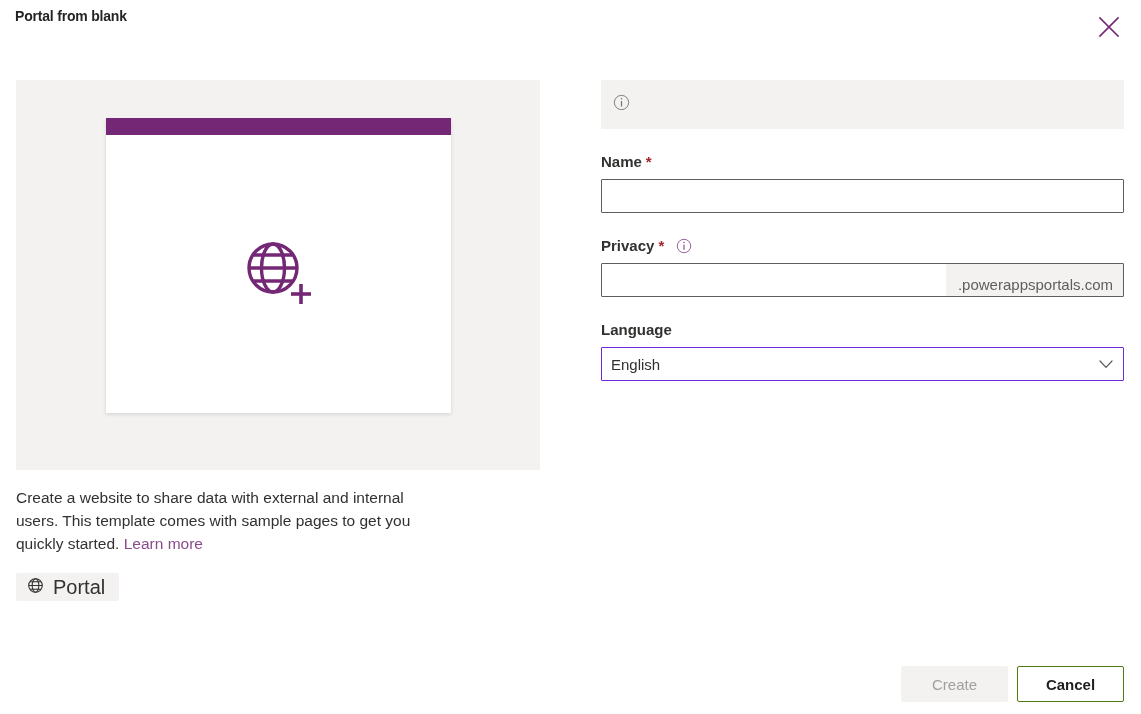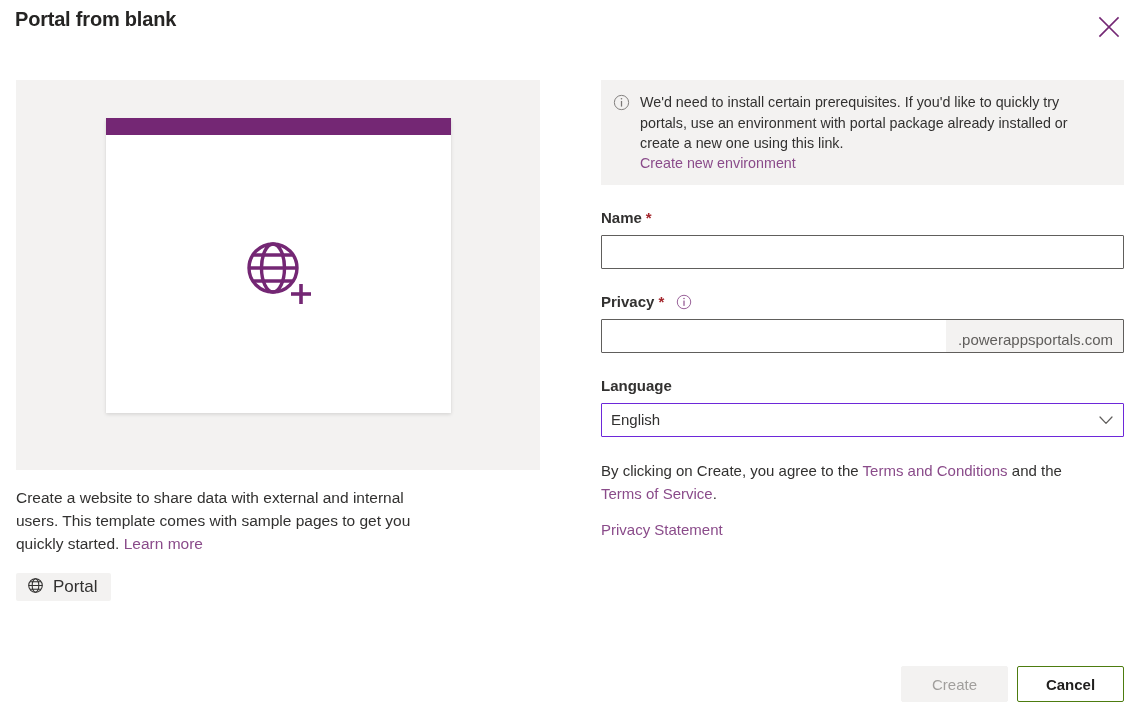--- a/index.html
+++ b/index.html
@@ -16,21 +16,21 @@
     font-family: "Liberation Sans", sans-serif;
     color: #323130;
     overflow: hidden;
   }
 
   
   #dialog-title {
     position: absolute;
     left: 15px;
     top: 8px;
-    font-size: 20px;
+    font-size: 14px;
     font-weight: bold;
     letter-spacing: -0.2px;
     color: #252423;
   }
   #close-button {
     position: absolute;
     right: 12px;
     top: 8px;
     width: 40px;
     height: 38px;
@@ -98,21 +98,21 @@
     display: inline-flex;
     align-items: center;
     gap: 9px;
     background: #f3f2f1;
     padding: 6px 14px 6px 11px;
     height: 28px;
     border-radius: 2px;
     cursor: default;
   }
   #portal-tag .tag-label {
-    font-size: 17px;
+    font-size: 20px;
     color: #323130;
   }
 
   
   #right-panel {
     position: absolute;
     left: 601px;
     top: 80px;
     width: 523px;
   }
@@ -336,24 +336,20 @@
 <div id="right-panel">
 
   <div id="info-banner">
     <span style="flex:0 0 auto;margin-top:2px;">
       <svg width="17" height="17" viewBox="0 0 20 20" aria-hidden="true">
         <circle cx="10" cy="10" r="8.4" stroke="#797775" stroke-width="1.1" fill="none"></circle>
         <circle cx="10" cy="5.6" r="0.95" fill="#797775"></circle>
         <rect x="9.28" y="8.2" width="1.45" height="6.6" fill="#797775"></rect>
       </svg>
     </span>
-    <div style="flex:1 1 auto;">
-      <span class="banner-text">We'd need to install certain prerequisites. If you'd like to quickly try portals, use an environment with portal package already installed or create a new one using this link.</span>
-      <a id="create-environment-link">Create new environment</a>
-    </div>
   </div>
 
   <div class="field-block">
     <div class="field-label">
       <span>Name</span>
       <span class="required-star">*</span>
     </div>
     <input class="text-input" type="text" id="name-input" value="" placeholder="" style="">
   </div>
 
@@ -384,24 +380,19 @@
         <option>English</option>
       </select>
       <span id="language-chevron-icon">
         <svg width="14" height="9" viewBox="0 0 14 9" aria-hidden="true">
           <path d="M1 1 L7 7.4 L13 1" stroke="#605e5c" stroke-width="1.25" fill="none" stroke-linecap="round" stroke-linejoin="round"></path>
         </svg>
       </span>
     </div>
   </div>
 
-  <div id="legal-text">
-    <span>By clicking on Create, you agree to the </span><a class="inline-link">Terms and Conditions</a><span> and the </span><a class="inline-link">Terms of Service</a><span>.</span>
-    <br>
-    <a id="privacy-statement-link">Privacy Statement</a>
-  </div>
 
 </div>
 
 <div id="footer-actions">
   <button class="action-button" id="create-button" disabled="">Create</button>
   <button class="action-button" id="cancel-button">Cancel</button>
 </div>
 
 </body></html>

